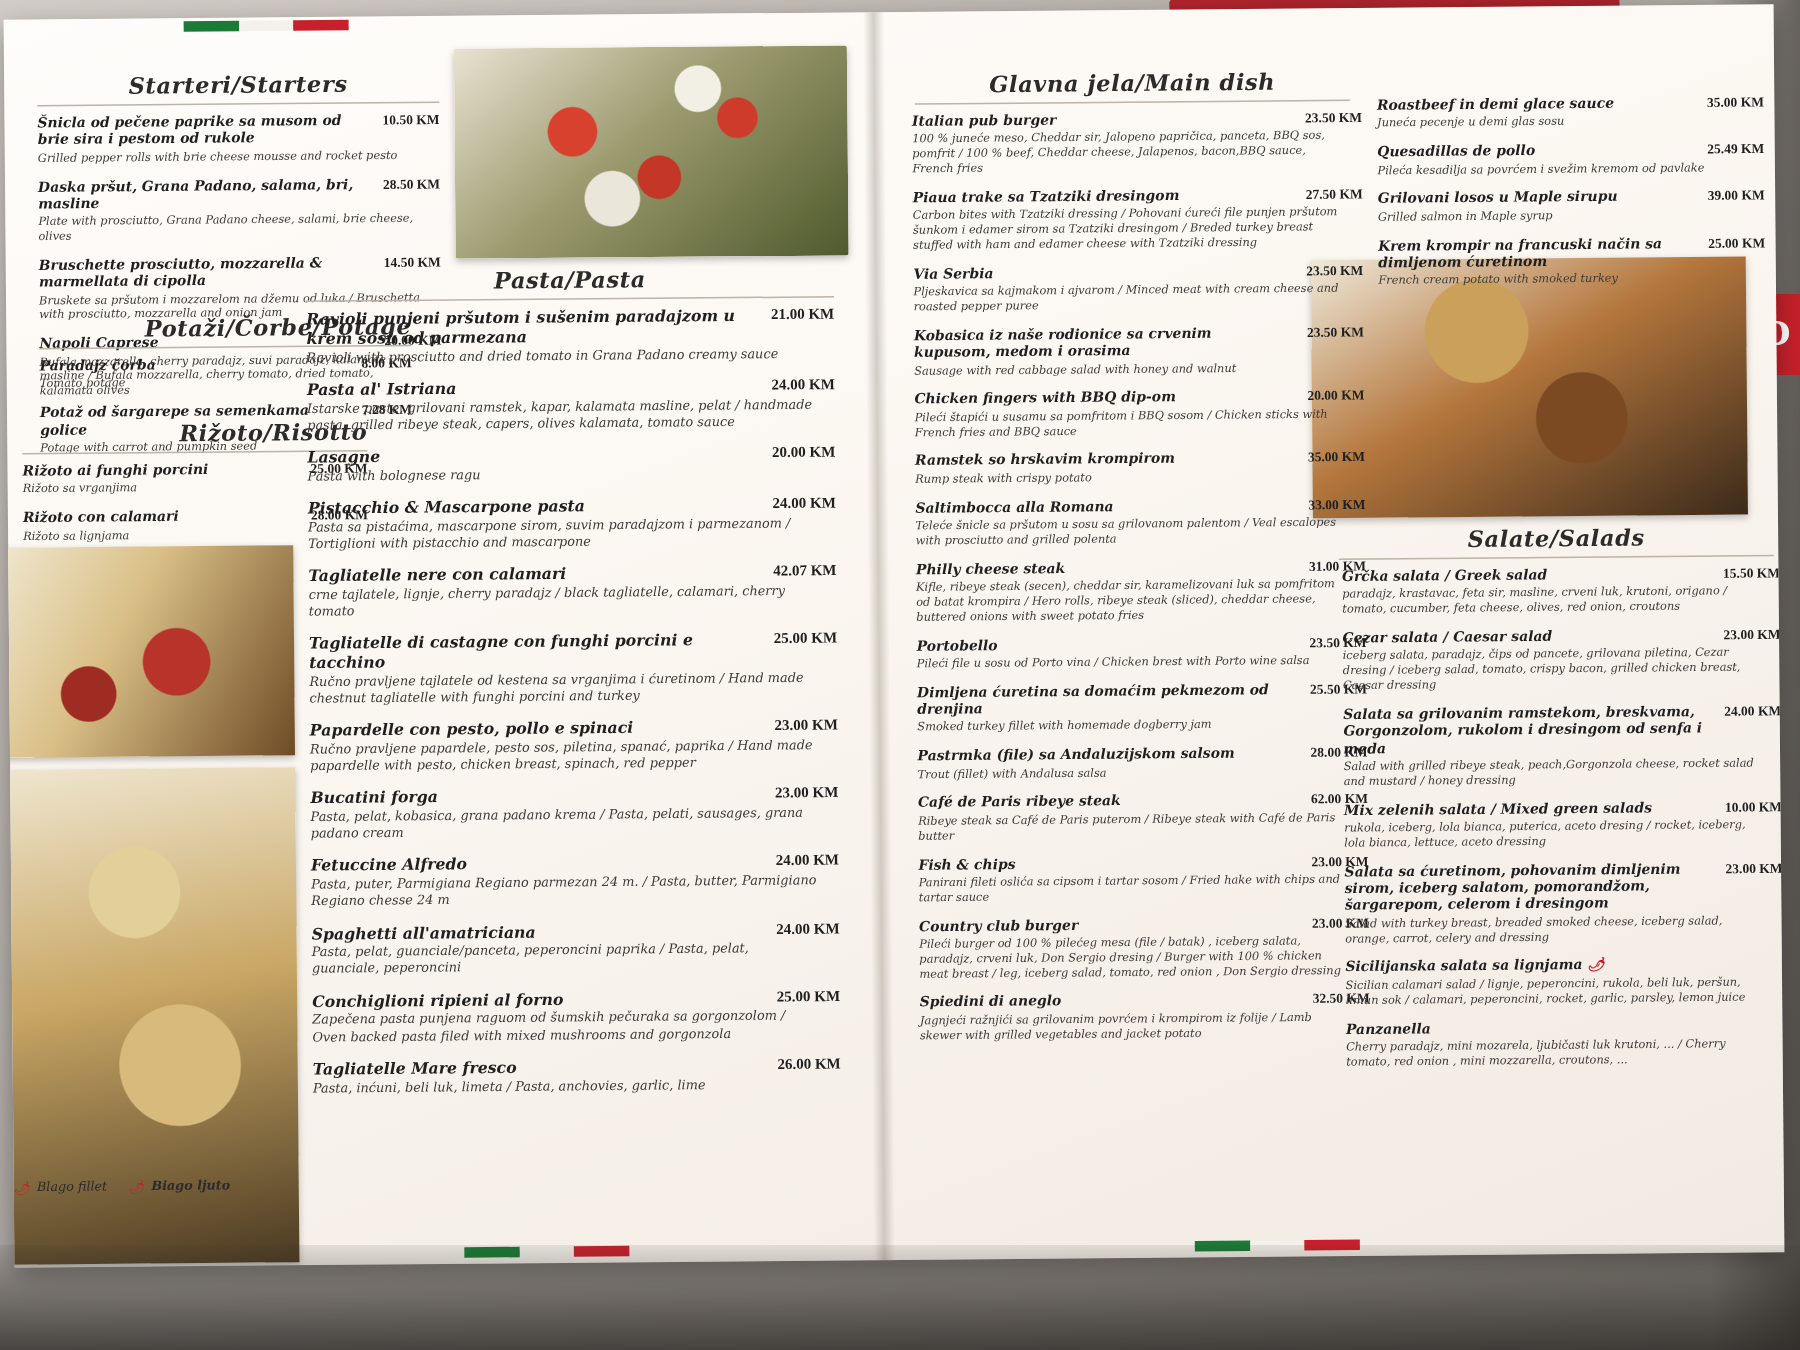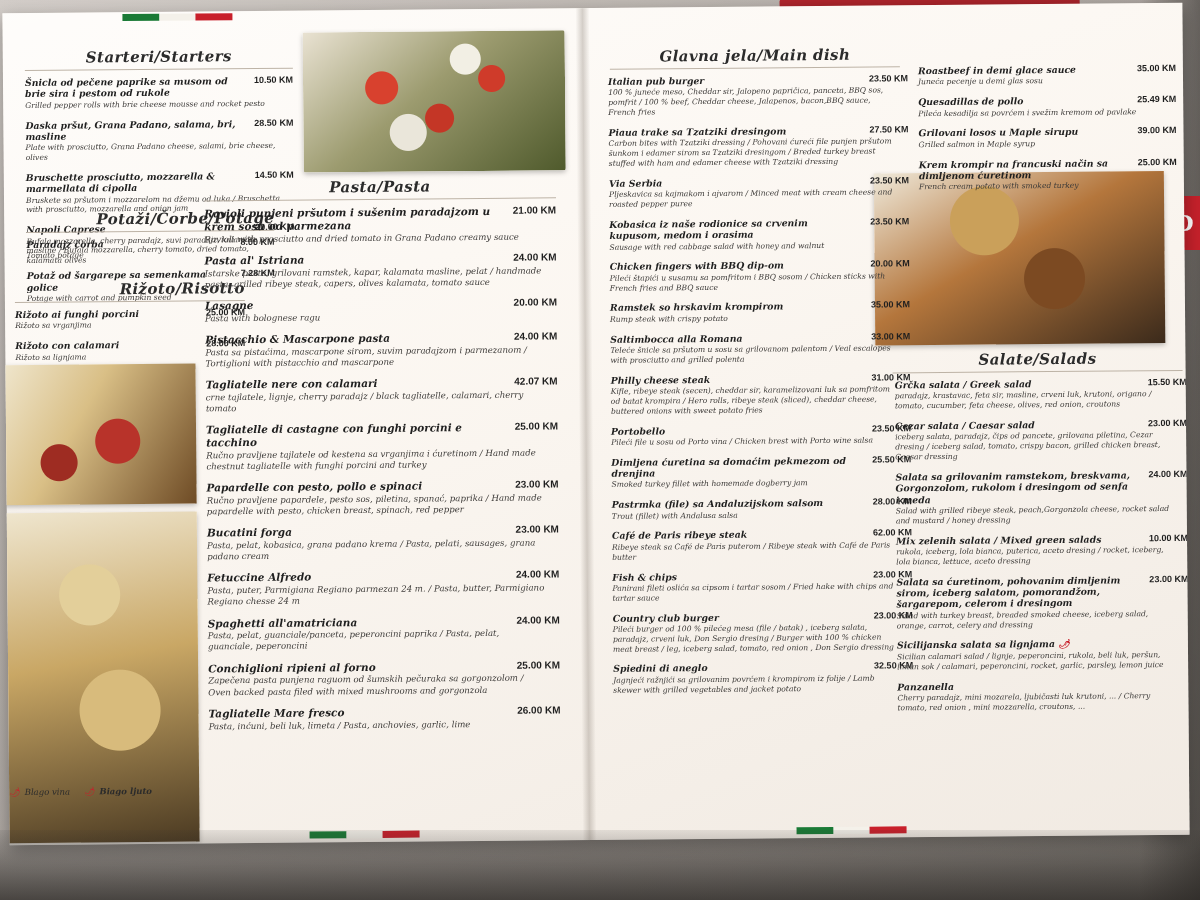--- a/index.html
+++ b/index.html
@@ -77,21 +77,21 @@
   
   .item{position:relative;margin-bottom:9px;}
   .row-top{display:flex;align-items:flex-start;justify-content:space-between;gap:8px;}
   .nm{
     font-family:"DejaVu Serif", serif;
     font-weight:bold;font-style:italic;
     color:#1f1f1f;font-size:10.5px;line-height:1.22;
     flex:1;
   }
   .pr{
-    font-family:Liberation Sans, sans-serif;
+    font-family:Liberation Serif, serif;
     font-weight:bold;color:#1f1f1f;font-size:10px;white-space:nowrap;
     padding-left:6px;
   }
   .ds{
     font-family:"DejaVu Serif", serif;
     font-style:italic;color:#3c3a38;font-size:8.6px;line-height:1.3;
     margin-top:1px;max-width:96%;
   }
   .chili{color:#c8202b;font-size:9px;}
 
@@ -367,21 +367,21 @@
           <div class="nm">Tagliatelle Mare fresco</div>
           <div class="pr">26.00 KM</div>
         </div>
         <div class="ds">Pasta, inćuni, beli luk, limeta / Pasta, anchovies, garlic, lime</div>
       </div>
     </div>
 
     <div style="position:absolute;left:0px;bottom:48px;width:150px;display:flex;gap:14px;align-items:center;">
       <div style="display:flex;align-items:center;gap:4px;">
         <span class="chili">🌶</span>
-        <span style="font-family:'DejaVu Serif',serif;font-style:italic;font-size:8.5px;color:#2b2b2b;">Blago vina</span>
+        <span style="font-family:'DejaVu Serif',serif;font-style:italic;font-size:8.5px;color:#2b2b2b;">Blago fillet</span>
       </div>
       <div style="display:flex;align-items:center;gap:4px;">
         <span class="chili">🌶</span>
         <span style="font-family:'DejaVu Serif',serif;font-style:italic;font-size:8.5px;color:#2b2b2b;font-weight:bold;">Biago ljuto</span>
       </div>
     </div>
   </div>
 
   <div class="page page-right">
 

